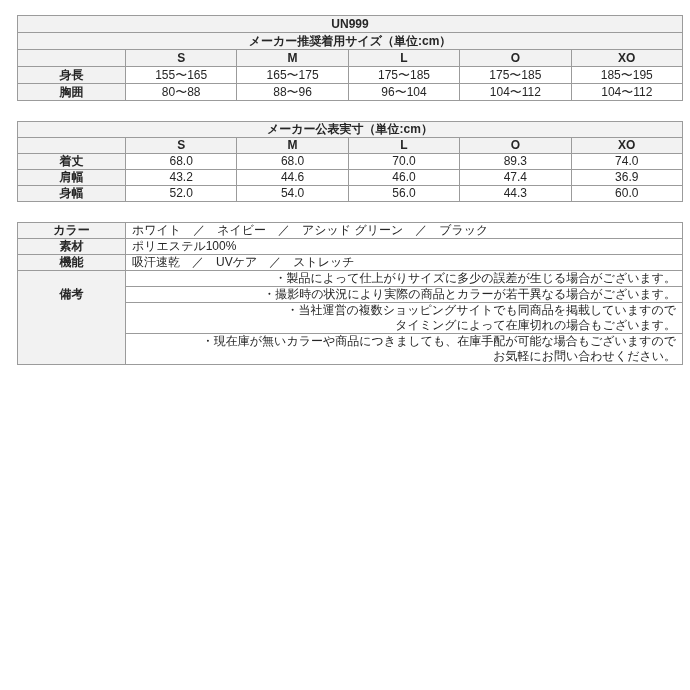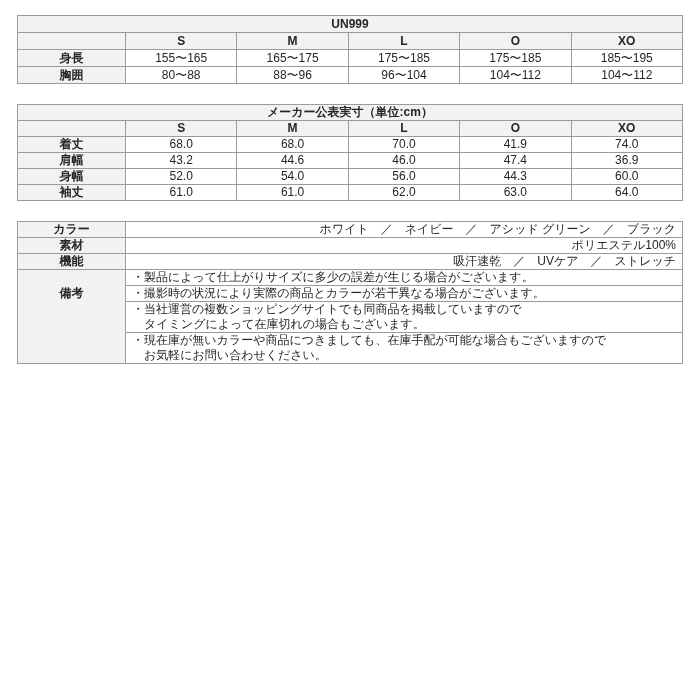--- a/index.html
+++ b/index.html
@@ -35,25 +35,25 @@
   .hdr {
     background: #f2f2f2;
     font-weight: bold;
   }
   .title-cell {
     background: #f2f2f2;
     font-weight: bold;
     text-align: center;
   }
   .t-details td.content {
-    text-align: right;
+    text-align: left;
     padding: 0 6px;
   }
   .t-details td.note {
-    text-align: left;
+    text-align: right;
     white-space: pre-line;
     padding: 0 6px 0 calc(6px + 1em);
     text-indent: -1em;
     height: auto;
     line-height: 15px;
   }
   .t-details td.notes-label {
     vertical-align: top;
     padding-top: 16px;
   }
@@ -68,20 +68,23 @@
       <col style="width:108px">
       <col>
         <col>
         <col>
         <col>
         <col>
     </colgroup>
     <tbody>
         <tr>
       <td class="title-cell" colspan="6">UN999</td>
+    </tr>
+    <tr>
+      <td class="title-cell" colspan="6">メーカー推奨着用サイズ（単位:cm）</td>
     </tr>
     <tr>
       <td class="hdr"></td>
       <td class="hdr">S</td>
       <td class="hdr">M</td>
       <td class="hdr">L</td>
       <td class="hdr">O</td>
       <td class="hdr">XO</td>
     </tr>
     <tr>
@@ -122,46 +125,38 @@
       <td class="hdr">M</td>
       <td class="hdr">L</td>
       <td class="hdr">O</td>
       <td class="hdr">XO</td>
     </tr>
     <tr>
       <td class="hdr">着丈</td>
       <td>68.0</td>
       <td>68.0</td>
       <td>70.0</td>
-      <td>41.9</td>
+      <td>89.3</td>
       <td>74.0</td>
     </tr>
     <tr>
       <td class="hdr">肩幅</td>
       <td>43.2</td>
       <td>44.6</td>
       <td>46.0</td>
       <td>47.4</td>
       <td>36.9</td>
     </tr>
     <tr>
       <td class="hdr">身幅</td>
       <td>52.0</td>
       <td>54.0</td>
       <td>56.0</td>
       <td>44.3</td>
       <td>60.0</td>
-    </tr>
-    <tr>
-      <td class="hdr">袖丈</td>
-      <td>61.0</td>
-      <td>61.0</td>
-      <td>62.0</td>
-      <td>63.0</td>
-      <td>64.0</td>
     </tr>
   </tbody>
     </table>
 
   <table class="t-details">
     <colgroup>
       <col style="width:108px">
       <col>
     </colgroup>
     <tbody>

